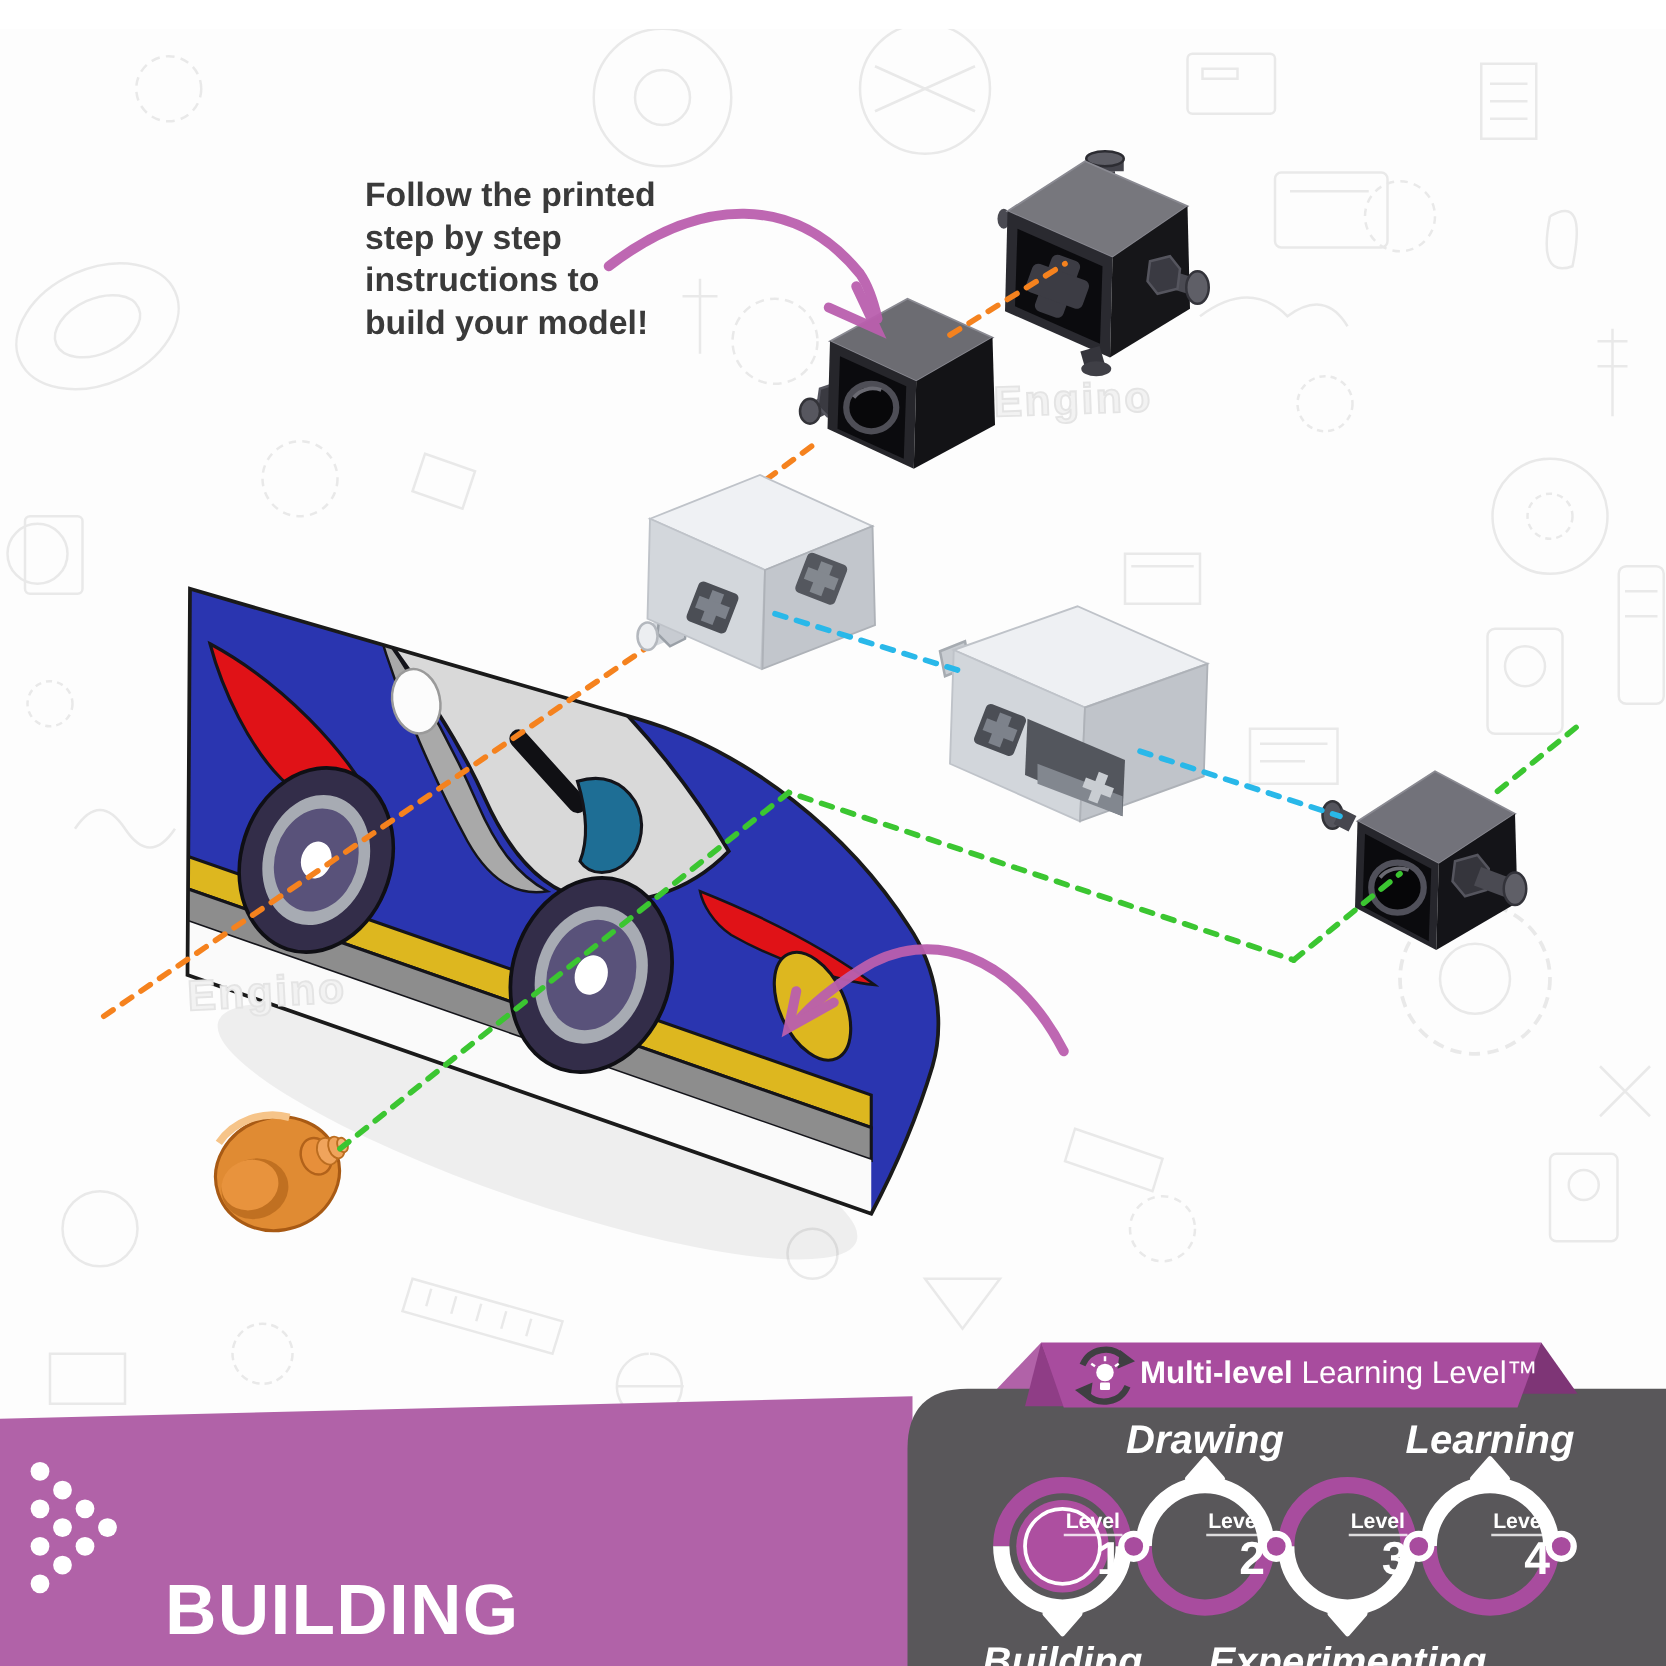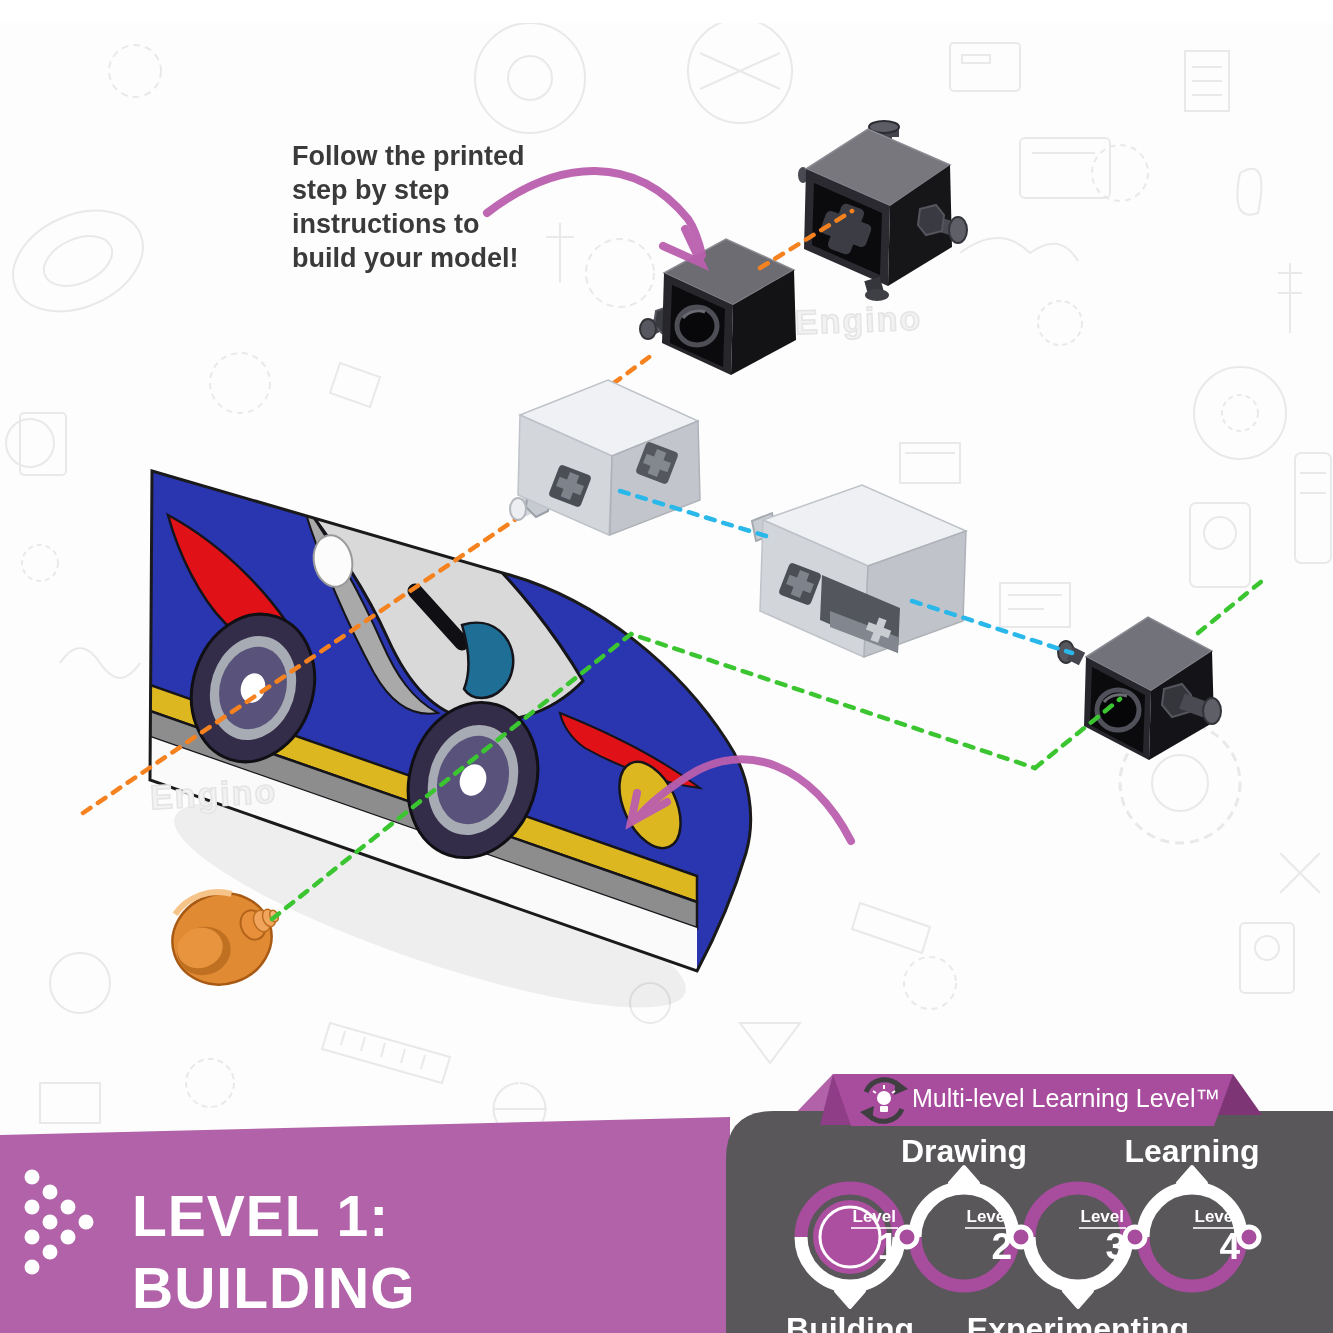--- a/index.html
+++ b/index.html
@@ -13,29 +13,29 @@
   .watermark{position:absolute;font-family:"Liberation Sans",sans-serif;font-weight:700;
              font-size:34px;color:#f2f2f2;-webkit-text-stroke:1.5px #e4e4e4;letter-spacing:2px;}
   #wm1{left:150px;top:752px;transform:rotate(-3deg);}
   #wm2{left:795px;top:278px;transform:rotate(-2deg);}
   .lvl-line{position:absolute;color:#fff;font-weight:bold;font-size:57px;letter-spacing:1px;
             font-family:"Liberation Sans",sans-serif;}
   #lvl1{left:132px;top:1160px;}
   #lvl2{left:132px;top:1232px;}
   #ls-header-text{position:absolute;left:912px;top:1061px;color:#fff;font-size:25px;
                   font-family:"Liberation Sans",sans-serif;white-space:nowrap;}
-  #ls-header-text .b{font-weight:normal;}
+  #ls-header-text .b{font-weight:bold;}
   #ls-header-text .r{font-weight:400;margin-left:7px;}
   .circle-text{position:absolute;width:96px;text-align:right;color:#fff;
                font-family:"Liberation Sans",sans-serif;}
   .circle-text .w{display:inline-block;font-weight:bold;font-size:17px;line-height:19px;
                   border-bottom:2px solid rgba(255,255,255,.8);padding:0 2px 1px 2px;}
   .circle-text .n{font-weight:bold;font-size:37px;line-height:36px;}
   .stage{position:absolute;width:240px;text-align:center;color:#fff;font-weight:bold;
-         font-size:32px;font-family:"Liberation Sans",sans-serif;}
+         font-size:32px;font-family:"Liberation Sans",sans-serif;font-style:italic;}
 </style>
 </head>
 <body>
 
 <div id="canvas">
 
 <svg width="1333" height="1333" viewBox="0 0 1333 1333">
 
   <g stroke="#e9e9e9" fill="none" stroke-width="2">
     <ellipse cx="78" cy="238" rx="68" ry="46" transform="rotate(-24 78 238)"></ellipse>
@@ -308,21 +308,20 @@
 </svg>
 
 <div class="note" id="note-build">Follow the printed
 step by step
 instructions to
 build your model!</div>
 
 <div class="watermark" id="wm1">Engino</div>
 <div class="watermark" id="wm2">Engino</div>
 
-<div class="lvl-line" id="lvl1">LEVEL 1:</div>
 <div class="lvl-line" id="lvl2">BUILDING</div>
 
 <div id="ls-header-text">
   <span class="b">Multi-level</span><span class="r">Learning Level™</span>
 </div>
 
 <div class="stage" style="left:844px;top:1110px;">Drawing</div>
 <div class="stage" style="left:1072px;top:1110px;text-align:center;">Learning</div>
 <div class="stage" style="left:730px;top:1288px;">Building</div>
 <div class="stage" style="left:958px;top:1288px;">Experimenting</div>

